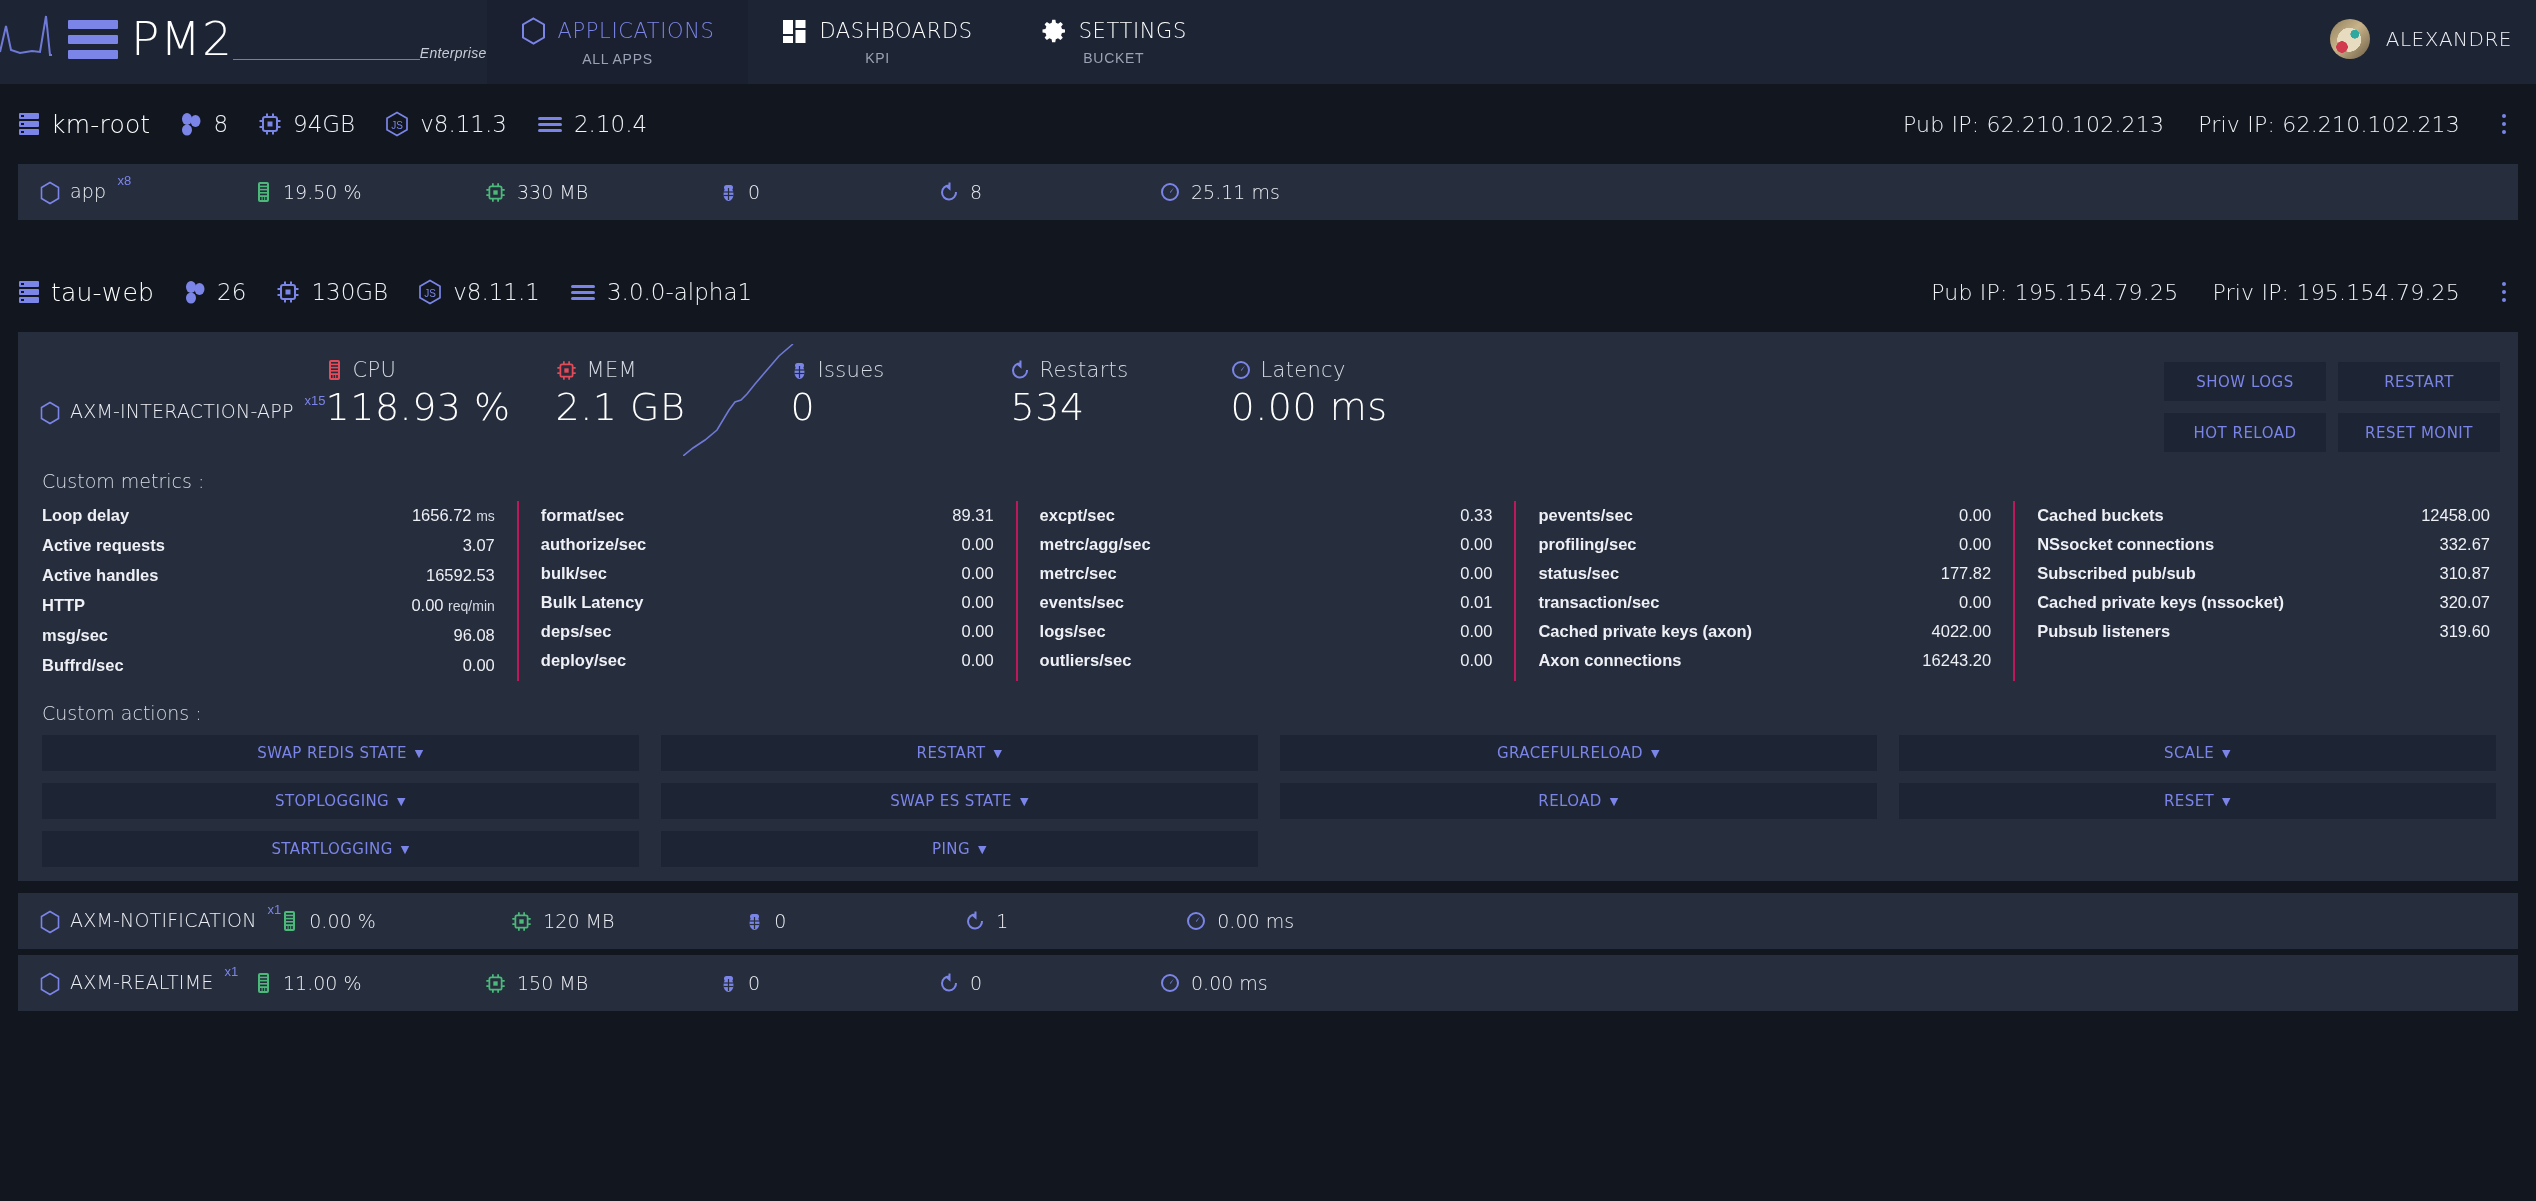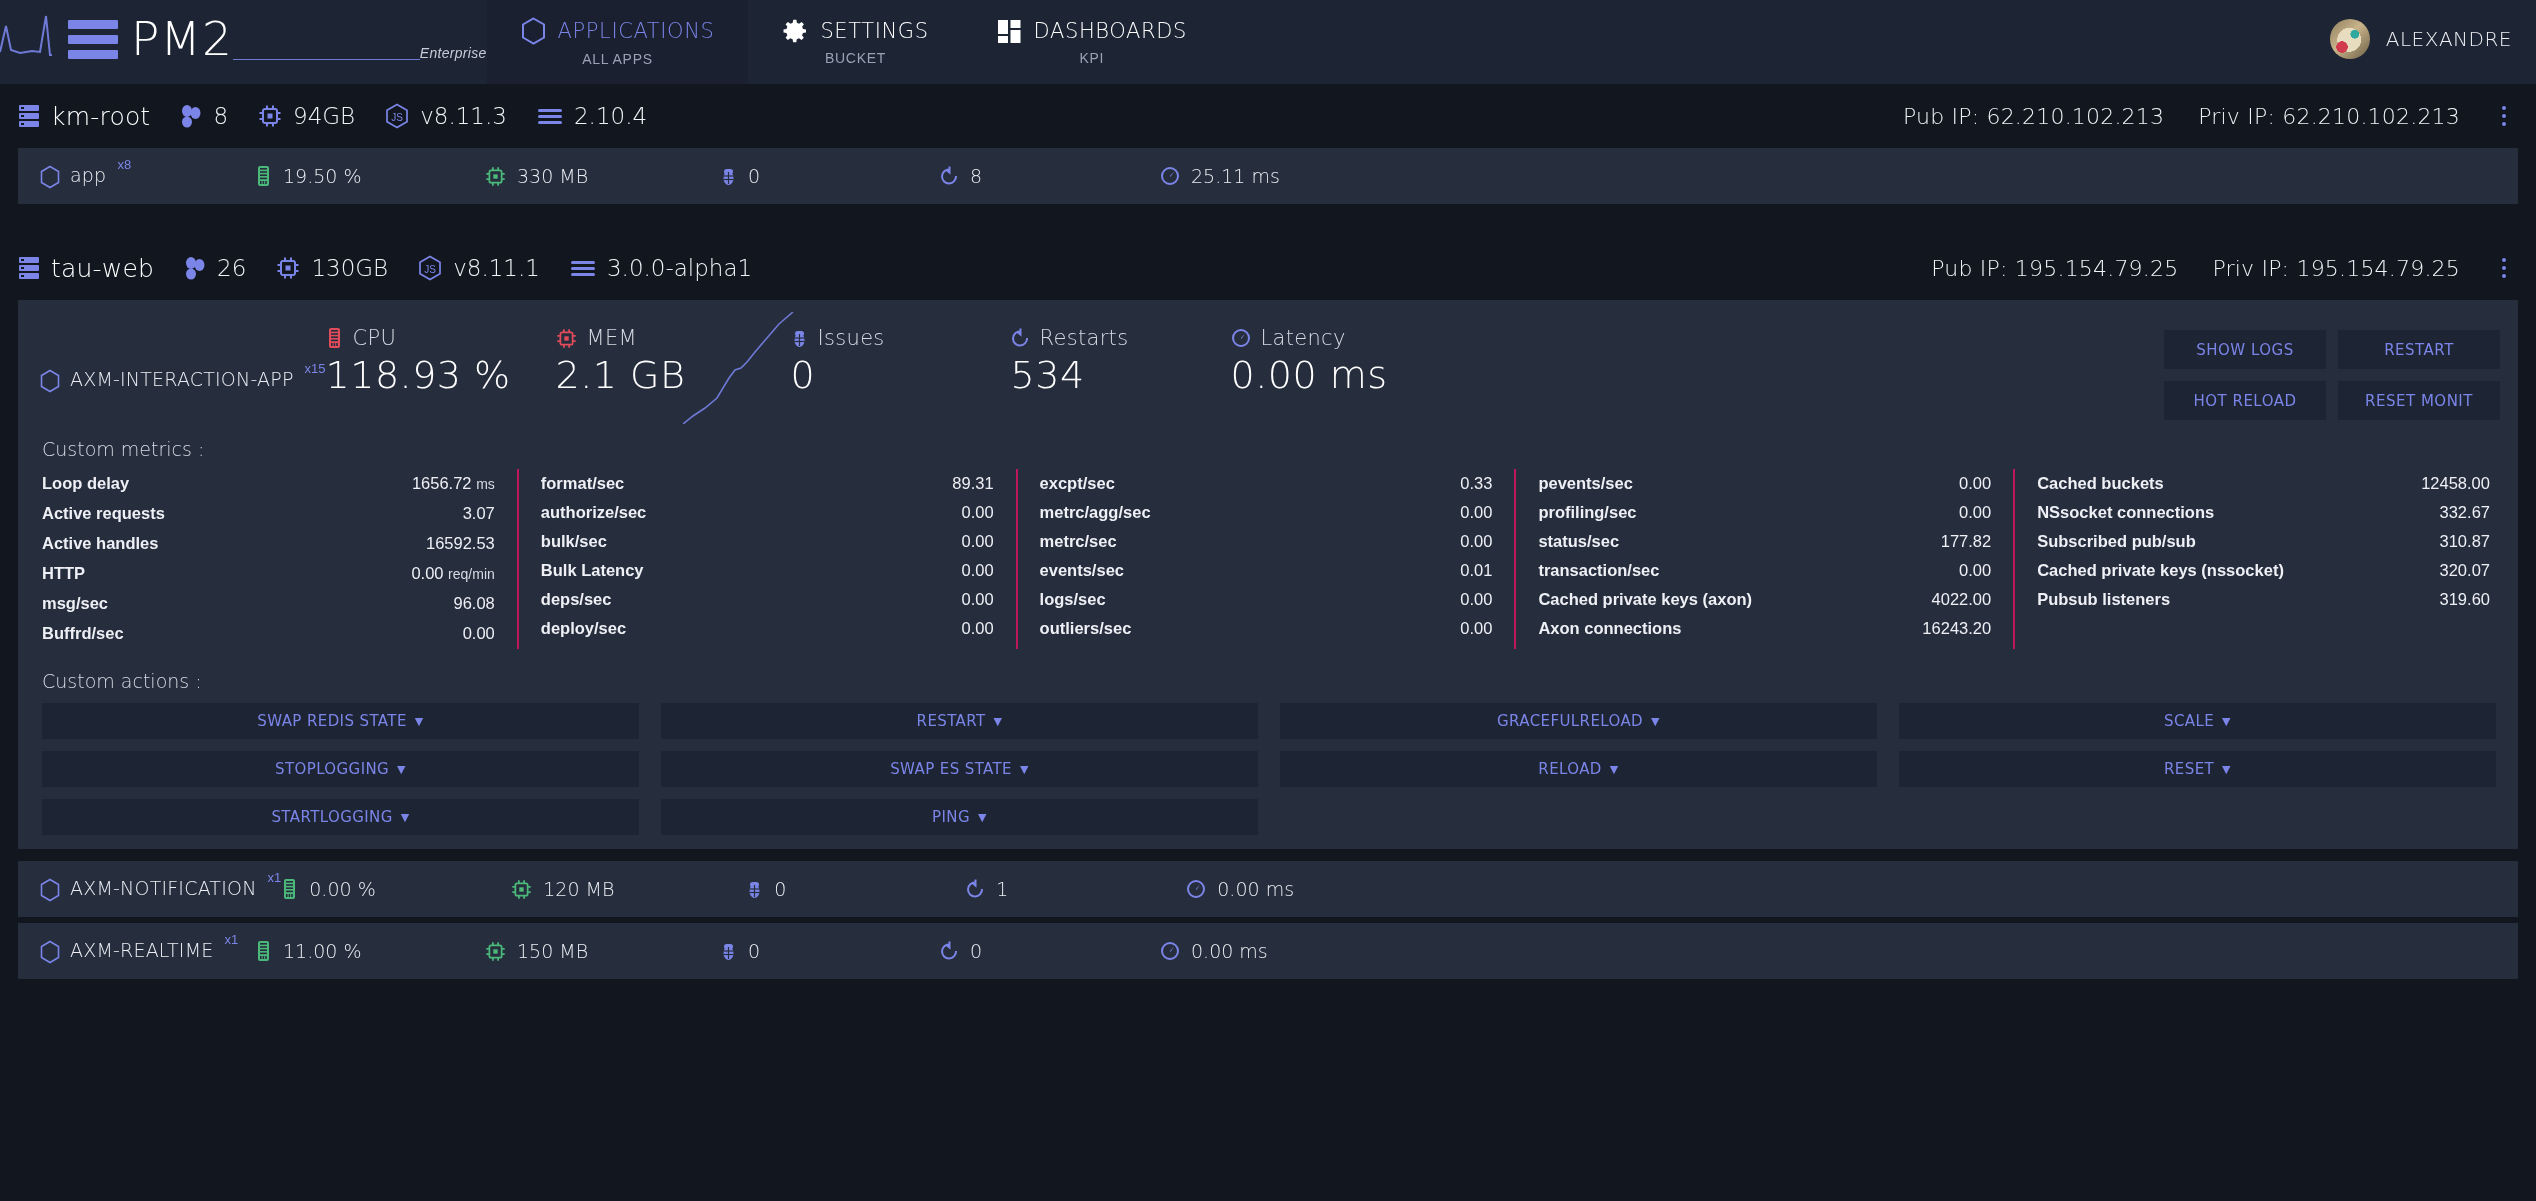--- a/index.html
+++ b/index.html
@@ -70,21 +70,21 @@
       radial-gradient(circle at 62% 38%, #2fa8a0 0 12%, transparent 13%),
       radial-gradient(circle at 48% 52%, #e8dcc0 0 40%, transparent 41%),
       linear-gradient(135deg,#8d7d5e,#c9b48a 45%,#6c5e45);
     overflow: hidden;
   }
   .nav-user-name { font-size: 20px; color: #eef0f5; letter-spacing: .5px; font-weight: 300;
     font-family: "DejaVu Sans", sans-serif; }
 
   
   .server-bar {
-    height: 64px;
+    height: 80px;
     background: #11161f;
     display: flex; align-items: center;
     padding: 0 24px 0 18px;
     position: relative;
   }
   .srv-left { display: flex; align-items: center; }
   .srv-chip { display: flex; align-items: center; gap: 11px; margin-right: 30px; }
   .srv-name {
     font-size: 25px; color: #fff; font-weight: 300; letter-spacing: .2px;
     font-family: "DejaVu Sans", sans-serif;
@@ -256,40 +256,40 @@
       <svg width="25" height="28" viewBox="0 0 25 28">
         <polygon points="12.5,1.5 23,7.5 23,20.5 12.5,26.5 2,20.5 2,7.5" fill="none" stroke="#7b85e8" stroke-width="2"></polygon>
       </svg>
       <span class="nav-label">APPLICATIONS</span>
     </div>
     <div class="nav-sub">ALL APPS</div>
   </div>
 
   <div class="nav-item">
     <div class="nav-row">
-      <svg width="26" height="26" viewBox="0 0 26 26">
-        <path fill="#ffffff" d="M13 8.2a4.8 4.8 0 1 0 0 9.6 4.8 4.8 0 0 0 0-9.6zm0 7.2a2.4 2.4 0 1 1 0-4.8 2.4 2.4 0 0 1 0 4.8z"></path>
-        <path fill="#ffffff" d="M24 14.6v-3.2l-3-.5a8.6 8.6 0 0 0-.9-2.2l1.8-2.5-2.3-2.3-2.5 1.8c-.7-.4-1.4-.7-2.2-.9l-.5-3h-3.2l-.5 3c-.8.2-1.5.5-2.2.9L5.9 3.9 3.6 6.2l1.8 2.5c-.4.7-.7 1.4-.9 2.2l-3 .5v3.2l3 .5c.2.8.5 1.5.9 2.2L3.6 19.8l2.3 2.3 2.5-1.8c.7.4 1.4.7 2.2.9l.5 3h3.2l.5-3c.8-.2 1.5-.5 2.2-.9l2.5 1.8 2.3-2.3-1.8-2.5c.4-.7.7-1.4.9-2.2l3-.5z"></path>
-      </svg>
-      <span class="nav-label">SETTINGS</span>
-    </div>
-    <div class="nav-sub">BUCKET</div>
-  </div>
-
-  <div class="nav-item">
-    <div class="nav-row">
       <svg width="25" height="25" viewBox="0 0 25 25">
         <rect x="1" y="1" width="10" height="14" fill="#ffffff"></rect>
         <rect x="13.5" y="1" width="10" height="8" fill="#ffffff"></rect>
         <rect x="1" y="17" width="10" height="7" fill="#ffffff"></rect>
         <rect x="13.5" y="11" width="10" height="13" fill="#ffffff"></rect>
       </svg>
       <span class="nav-label">DASHBOARDS</span>
     </div>
     <div class="nav-sub">KPI</div>
+  </div>
+
+  <div class="nav-item">
+    <div class="nav-row">
+      <svg width="26" height="26" viewBox="0 0 26 26">
+        <path fill="#ffffff" d="M13 8.2a4.8 4.8 0 1 0 0 9.6 4.8 4.8 0 0 0 0-9.6zm0 7.2a2.4 2.4 0 1 1 0-4.8 2.4 2.4 0 0 1 0 4.8z"></path>
+        <path fill="#ffffff" d="M24 14.6v-3.2l-3-.5a8.6 8.6 0 0 0-.9-2.2l1.8-2.5-2.3-2.3-2.5 1.8c-.7-.4-1.4-.7-2.2-.9l-.5-3h-3.2l-.5 3c-.8.2-1.5.5-2.2.9L5.9 3.9 3.6 6.2l1.8 2.5c-.4.7-.7 1.4-.9 2.2l-3 .5v3.2l3 .5c.2.8.5 1.5.9 2.2L3.6 19.8l2.3 2.3 2.5-1.8c.7.4 1.4.7 2.2.9l.5 3h3.2l.5-3c.8-.2 1.5-.5 2.2-.9l2.5 1.8 2.3-2.3-1.8-2.5c.4-.7.7-1.4.9-2.2l3-.5z"></path>
+      </svg>
+      <span class="nav-label">SETTINGS</span>
+    </div>
+    <div class="nav-sub">BUCKET</div>
   </div>
 
   <div class="nav-user">
     <div class="avatar"></div>
     <span class="nav-user-name">ALEXANDRE</span>
   </div>
 </div>
 
 <div class="server-bar">
   <div class="srv-left">

